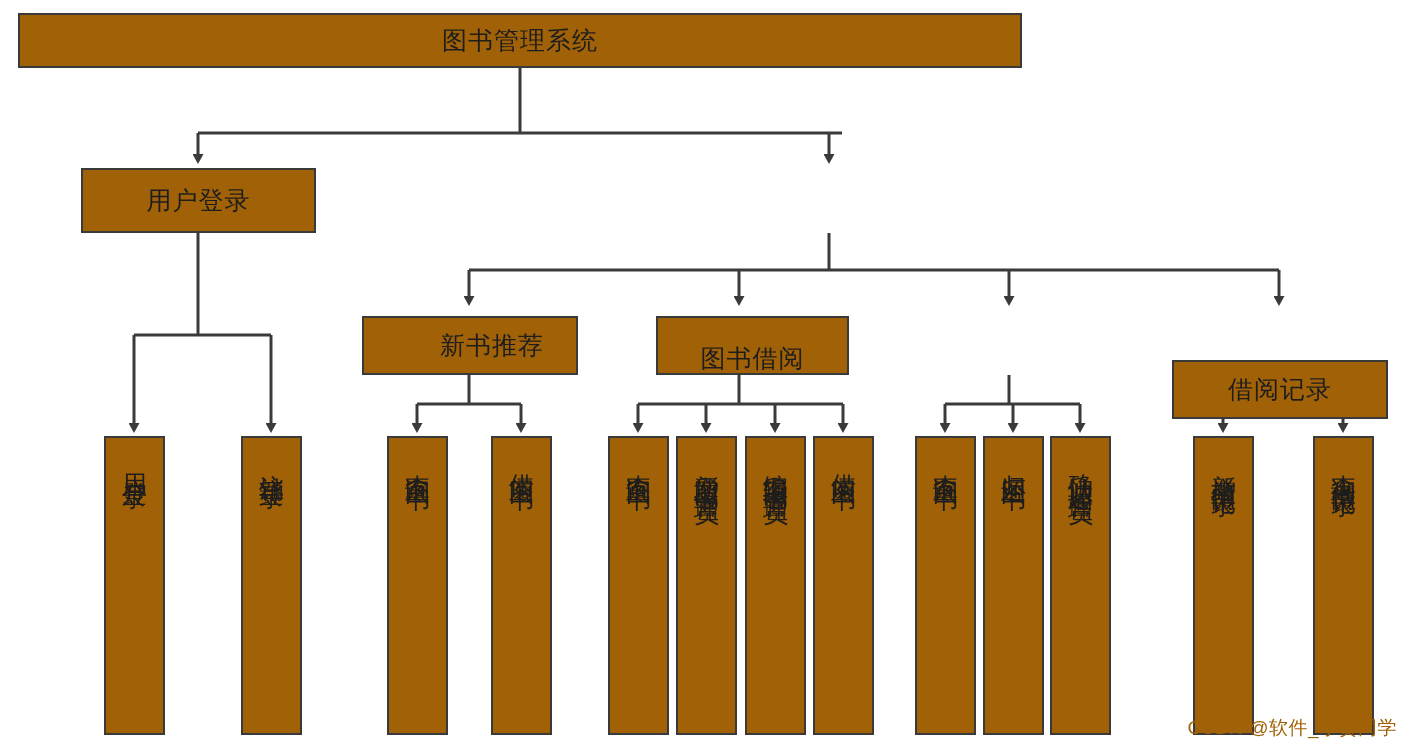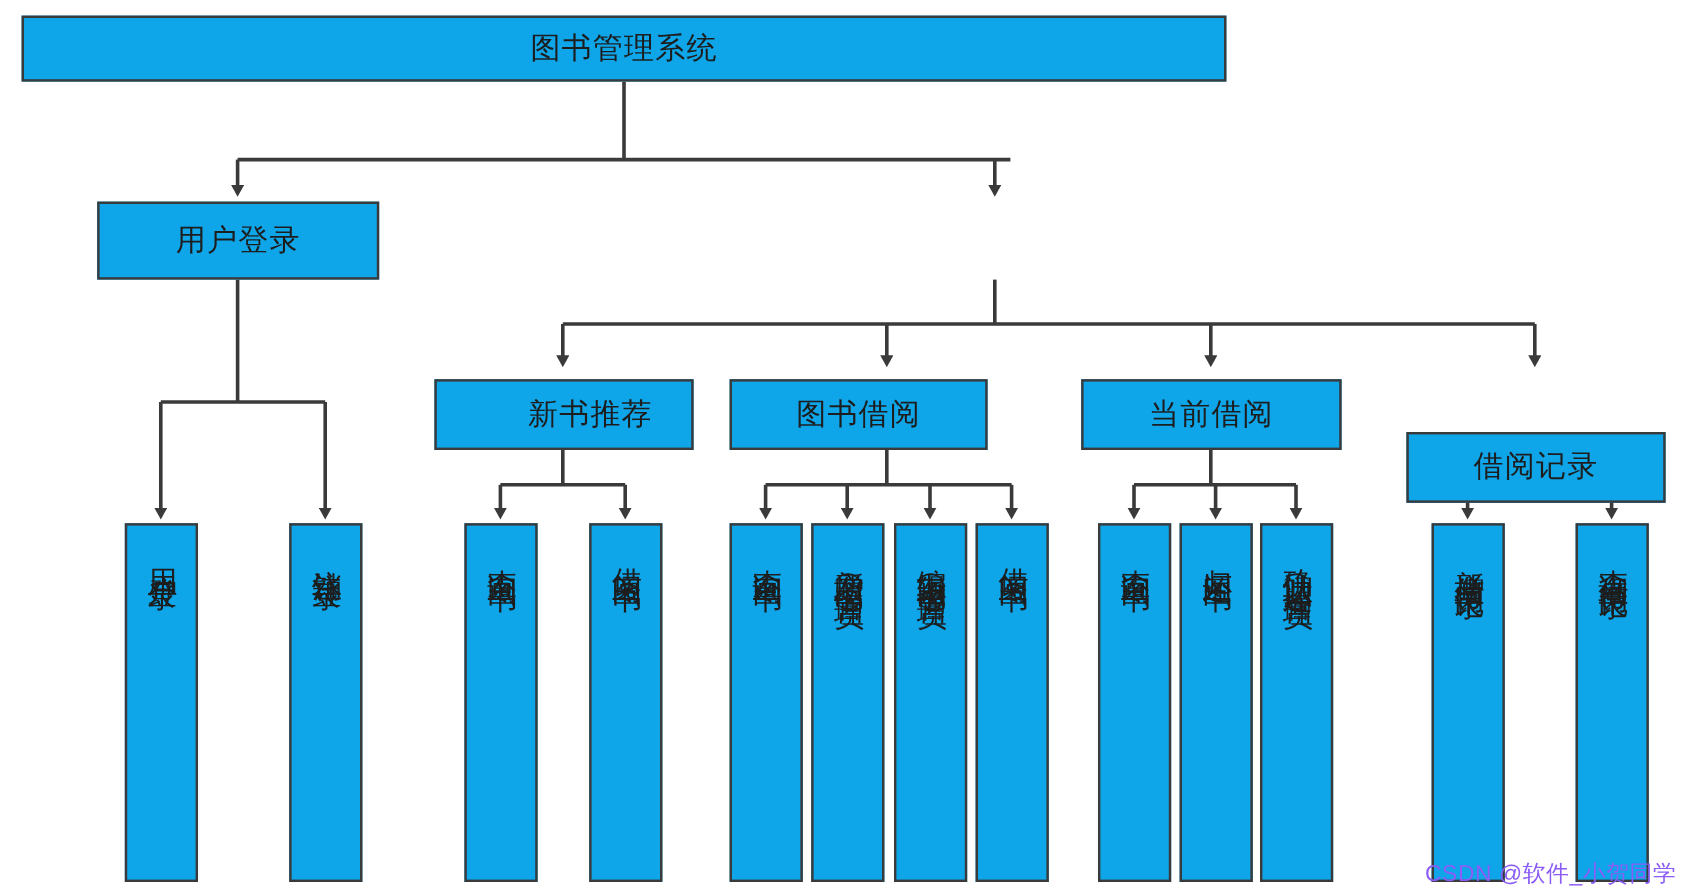--- a/index.html
+++ b/index.html
@@ -21,21 +21,21 @@
     position: absolute;
     left: 0;
     top: 0;
     width: 1405px;
     height: 747px;
     pointer-events: none;
   }
   .node {
     position: absolute;
     box-sizing: border-box;
-    background: #0ea5e9;
+    background: #a16207;
     border: 2.5px solid #3a3a3a;
     display: flex;
     align-items: center;
     justify-content: center;
     color: #222222;
   }
   .node .label {
     display: block;
     text-align: center;
     line-height: 1.18;
@@ -59,21 +59,21 @@
     font-size: 25px;
     letter-spacing: 4px;
     line-height: 1;
     white-space: nowrap;
   }
   #watermark {
     position: absolute;
     right: 8px;
     bottom: 6px;
     font-size: 19px;
-    color: #8b5cf6;
+    color: #a16207;
     letter-spacing: 0.5px;
     user-select: none;
   }
 </style>
 </head>
 <body>
 
 <div id="canvas">
 
   <svg id="wires" viewBox="0 0 1405 747">
@@ -130,25 +130,22 @@
     <span class="label">图书管理系统</span>
   </div>
 
   <div class="node horiz" style="left:81px; top:168px; width:235px; height:65px;">
     <span class="label">用户登录</span>
   </div>
 
   <div class="node horiz" style="left:362px; top:316px; width:216px; height:59px;padding-left:44px;">
     <span class="label">新书推荐</span>
   </div>
-  <div class="node horiz" style="left:608px; top:316px; width:215px; height:59px;">
+  <div class="node horiz" style="left:656px; top:316px; width:193px; height:59px;align-items:flex-end;">
     <span class="label">图书借阅</span>
-  </div>
-  <div class="node horiz" style="left:901px; top:316px; width:217px; height:59px;">
-    <span class="label">当前借阅</span>
   </div>
   <div class="node horiz" style="left:1172px; top:316px; width:216px; height:59px;margin-top:44px;">
     <span class="label">借阅记录</span>
   </div>
 
   <div class="node vert" style="left:104px; top:436px; width:61px; height:299px;">
     <span class="label">用户登录</span>
   </div>
   <div class="node vert" style="left:241px; top:436px; width:61px; height:299px;">
     <span class="label">注销登录</span>

